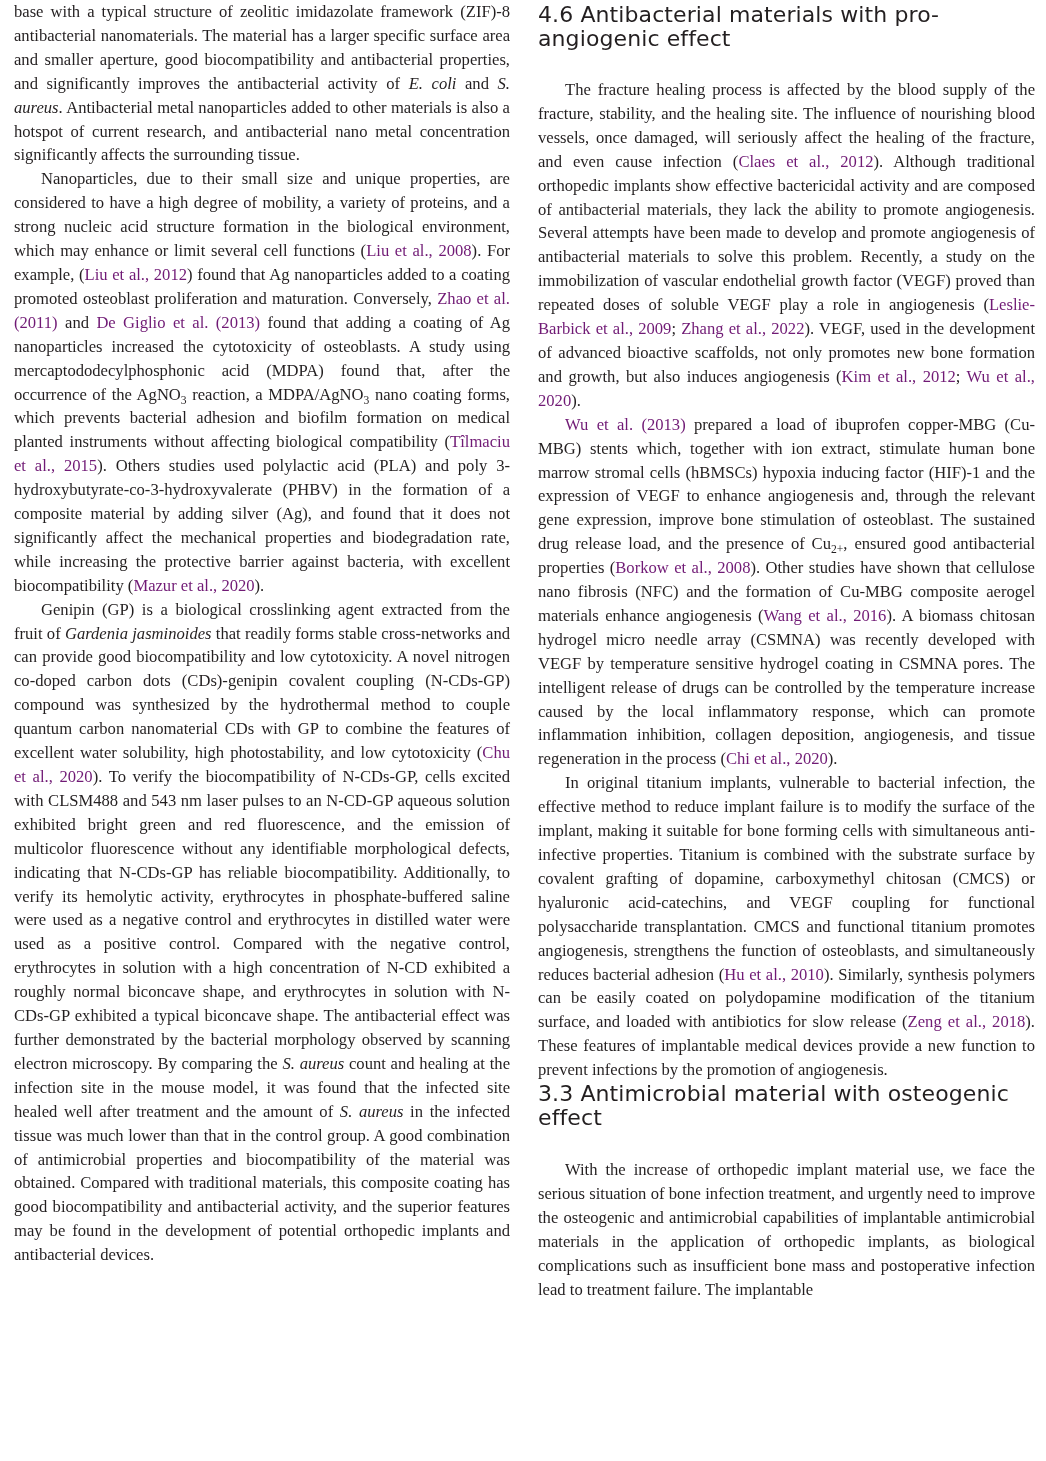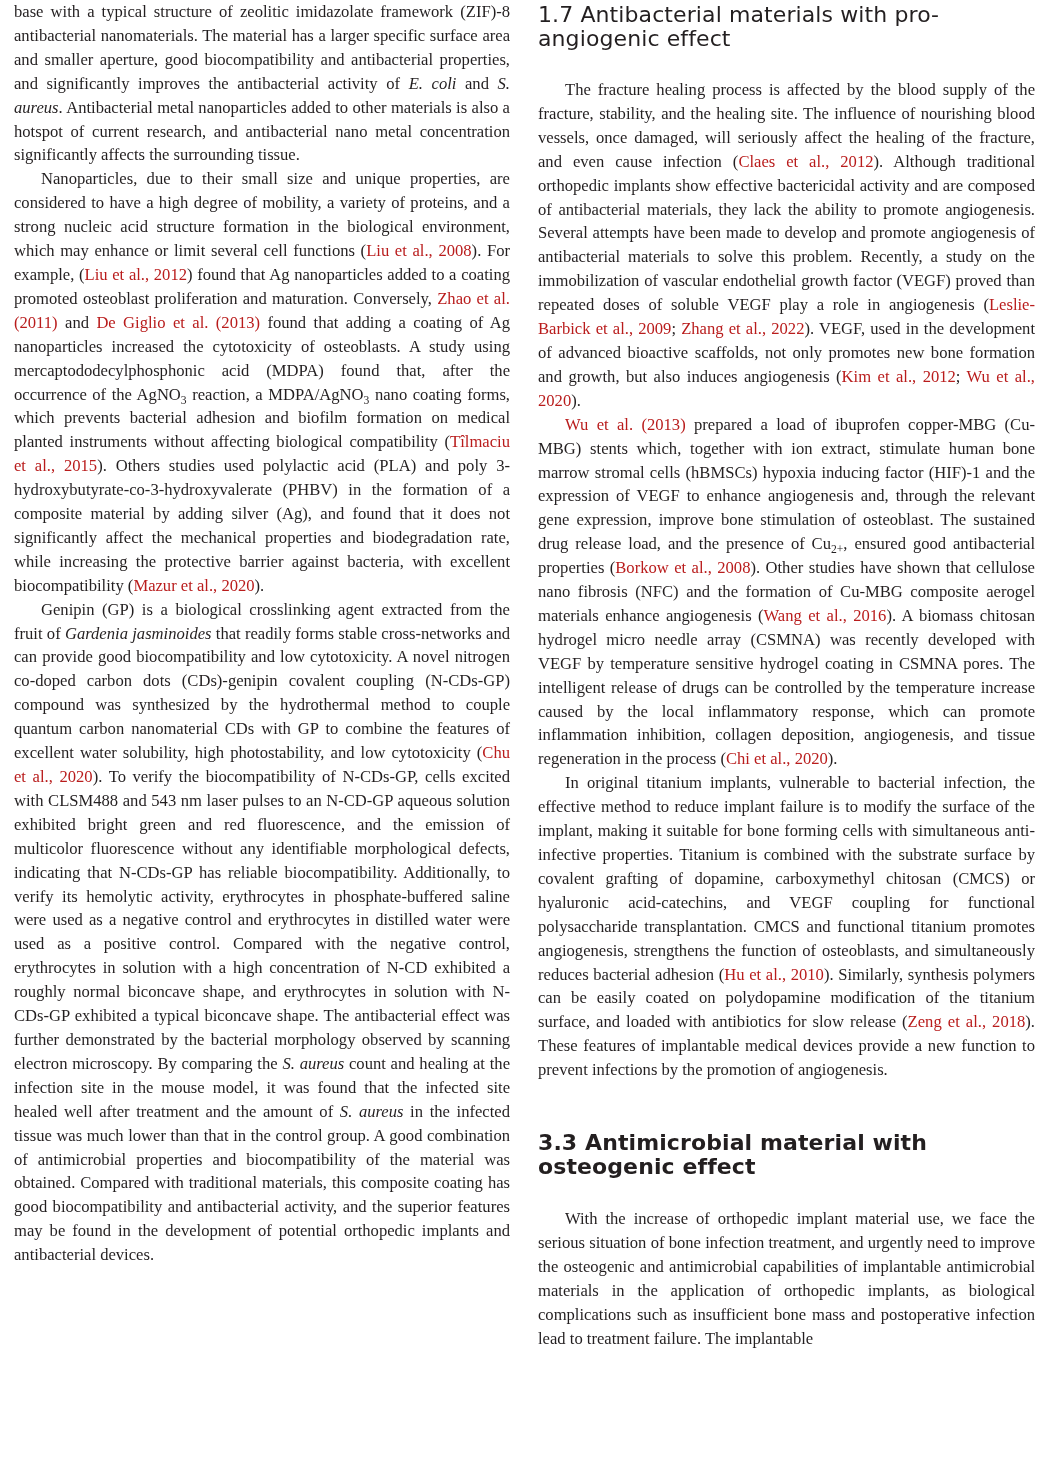--- a/index.html
+++ b/index.html
@@ -3,41 +3,41 @@
 <meta charset="utf-8">
 <style>
   html, body { margin: 0; padding: 0; background: #ffffff; }
   body { width: 1046px; height: 1461px; position: relative; overflow: hidden;
          font-family: "Liberation Serif", "DejaVu Serif", serif; color: #231f20; }
   .col { position: absolute; top: 0; font-size: 16.6px; line-height: 23.9px; }
   .col-left { left: 14px; width: 496px; font-family: Liberation Serif, serif; }
   .col-right { left: 538px; width: 497px; }
   p { margin: 0; text-align: justify; hyphens: none; }
   p.indent { text-indent: 27px; }
-  .cite { color: #b91c1c; }
+  .cite { color: #701a75; }
   i { font-style: italic; }
   h2 { font-family: "DejaVu Sans", "Liberation Sans", sans-serif; font-weight: normal;
        font-size: 22px; line-height: 24px; margin: 0; color: #231f20; letter-spacing: 0.1px; }
   .h-32 { margin-top: 3px; margin-bottom: 27px; }
-  .h-33 { margin-top: 49px; margin-bottom: 28px; font-weight: bold; }
+  .h-33 { margin-bottom: 28px; }
   sub, sup { font-size: 0.7em; line-height: 0; }
 </style>
 </head>
 <body>
 
 <div class="col col-left">
   <p><span>base with a typical structure of zeolitic imidazolate framework (ZIF)-8 antibacterial nanomaterials. The material has a larger specific surface area and smaller aperture, good biocompatibility and antibacterial properties, and significantly improves the antibacterial activity of </span><i>E. coli</i><span> and </span><i>S. aureus</i><span>. Antibacterial metal nanoparticles added to other materials is also a hotspot of current research, and antibacterial nano metal concentration significantly affects the surrounding tissue.</span></p>
 
   <p class="indent"><span>Nanoparticles, due to their small size and unique properties, are considered to have a high degree of mobility, a variety of proteins, and a strong nucleic acid structure formation in the biological environment, which may enhance or limit several cell functions (</span><span class="cite">Liu et al., 2008</span><span>). For example, (</span><span class="cite">Liu et al., 2012</span><span>) found that Ag nanoparticles added to a coating promoted osteoblast proliferation and maturation. Conversely, </span><span class="cite">Zhao et al. (2011)</span><span> and </span><span class="cite">De Giglio et al. (2013)</span><span> found that adding a coating of Ag nanoparticles increased the cytotoxicity of osteoblasts. A study using mercaptododecylphosphonic acid (MDPA) found that, after the occurrence of the AgNO</span><sub>3</sub><span> reaction, a MDPA/AgNO</span><sub>3</sub><span> nano coating forms, which prevents bacterial adhesion and biofilm formation on medical planted instruments without affecting biological compatibility (</span><span class="cite">Tîlmaciu et al., 2015</span><span>). Others studies used polylactic acid (PLA) and poly 3-hydroxybutyrate-co-3-hydroxyvalerate (PHBV) in the formation of a composite material by adding silver (Ag), and found that it does not significantly affect the mechanical properties and biodegradation rate, while increasing the protective barrier against bacteria, with excellent biocompatibility (</span><span class="cite">Mazur et al., 2020</span><span>).</span></p>
 
   <p class="indent"><span>Genipin (GP) is a biological crosslinking agent extracted from the fruit of </span><i>Gardenia jasminoides</i><span> that readily forms stable cross-networks and can provide good biocompatibility and low cytotoxicity. A novel nitrogen co-doped carbon dots (CDs)-genipin covalent coupling (N-CDs-GP) compound was synthesized by the hydrothermal method to couple quantum carbon nanomaterial CDs with GP to combine the features of excellent water solubility, high photostability, and low cytotoxicity (</span><span class="cite">Chu et al., 2020</span><span>). To verify the biocompatibility of N-CDs-GP, cells excited with CLSM488 and 543 nm laser pulses to an N-CD-GP aqueous solution exhibited bright green and red fluorescence, and the emission of multicolor fluorescence without any identifiable morphological defects, indicating that N-CDs-GP has reliable biocompatibility. Additionally, to verify its hemolytic activity, erythrocytes in phosphate-buffered saline were used as a negative control and erythrocytes in distilled water were used as a positive control. Compared with the negative control, erythrocytes in solution with a high concentration of N-CD exhibited a roughly normal biconcave shape, and erythrocytes in solution with N-CDs-GP exhibited a typical biconcave shape. The antibacterial effect was further demonstrated by the bacterial morphology observed by scanning electron microscopy. By comparing the </span><i>S. aureus</i><span> count and healing at the infection site in the mouse model, it was found that the infected site healed well after treatment and the amount of </span><i>S. aureus</i><span> in the infected tissue was much lower than that in the control group. A good combination of antimicrobial properties and biocompatibility of the material was obtained. Compared with traditional materials, this composite coating has good biocompatibility and antibacterial activity, and the superior features may be found in the development of potential orthopedic implants and antibacterial devices.</span></p>
 </div>
 
 <div class="col col-right">
-  <h2 class="h-32">1.7 Antibacterial materials with pro-angiogenic effect</h2>
+  <h2 class="h-32">4.6 Antibacterial materials with pro-angiogenic effect</h2>
 
   <p class="indent"><span>The fracture healing process is affected by the blood supply of the fracture, stability, and the healing site. The influence of nourishing blood vessels, once damaged, will seriously affect the healing of the fracture, and even cause infection (</span><span class="cite">Claes et al., 2012</span><span>). Although traditional orthopedic implants show effective bactericidal activity and are composed of antibacterial materials, they lack the ability to promote angiogenesis. Several attempts have been made to develop and promote angiogenesis of antibacterial materials to solve this problem. Recently, a study on the immobilization of vascular endothelial growth factor (VEGF) proved than repeated doses of soluble VEGF play a role in angiogenesis (</span><span class="cite">Leslie-Barbick et al., 2009</span><span>; </span><span class="cite">Zhang et al., 2022</span><span>). VEGF, used in the development of advanced bioactive scaffolds, not only promotes new bone formation and growth, but also induces angiogenesis (</span><span class="cite">Kim et al., 2012</span><span>; </span><span class="cite">Wu et al., 2020</span><span>).</span></p>
 
   <p class="indent"><span class="cite">Wu et al. (2013)</span><span> prepared a load of ibuprofen copper-MBG (Cu-MBG) stents which, together with ion extract, stimulate human bone marrow stromal cells (hBMSCs) hypoxia inducing factor (HIF)-1 and the expression of VEGF to enhance angiogenesis and, through the relevant gene expression, improve bone stimulation of osteoblast. The sustained drug release load, and the presence of Cu</span><sub>2+</sub><span>, ensured good antibacterial properties (</span><span class="cite">Borkow et al., 2008</span><span>). Other studies have shown that cellulose nano fibrosis (NFC) and the formation of Cu-MBG composite aerogel materials enhance angiogenesis (</span><span class="cite">Wang et al., 2016</span><span>). A biomass chitosan hydrogel micro needle array (CSMNA) was recently developed with VEGF by temperature sensitive hydrogel coating in CSMNA pores. The intelligent release of drugs can be controlled by the temperature increase caused by the local inflammatory response, which can promote inflammation inhibition, collagen deposition, angiogenesis, and tissue regeneration in the process (</span><span class="cite">Chi et al., 2020</span><span>).</span></p>
 
   <p class="indent"><span>In original titanium implants, vulnerable to bacterial infection, the effective method to reduce implant failure is to modify the surface of the implant, making it suitable for bone forming cells with simultaneous anti-infective properties. Titanium is combined with the substrate surface by covalent grafting of dopamine, carboxymethyl chitosan (CMCS) or hyaluronic acid-catechins, and VEGF coupling for functional polysaccharide transplantation. CMCS and functional titanium promotes angiogenesis, strengthens the function of osteoblasts, and simultaneously reduces bacterial adhesion (</span><span class="cite">Hu et al., 2010</span><span>). Similarly, synthesis polymers can be easily coated on polydopamine modification of the titanium surface, and loaded with antibiotics for slow release (</span><span class="cite">Zeng et al., 2018</span><span>). These features of implantable medical devices provide a new function to prevent infections by the promotion of angiogenesis.</span></p>
 
   <h2 class="h-33">3.3 Antimicrobial material with osteogenic effect</h2>
 
   <p class="indent"><span>With the increase of orthopedic implant material use, we face the serious situation of bone infection treatment, and urgently need to improve the osteogenic and antimicrobial capabilities of implantable antimicrobial materials in the application of orthopedic implants, as biological complications such as insufficient bone mass and postoperative infection lead to treatment failure. The implantable</span></p>

